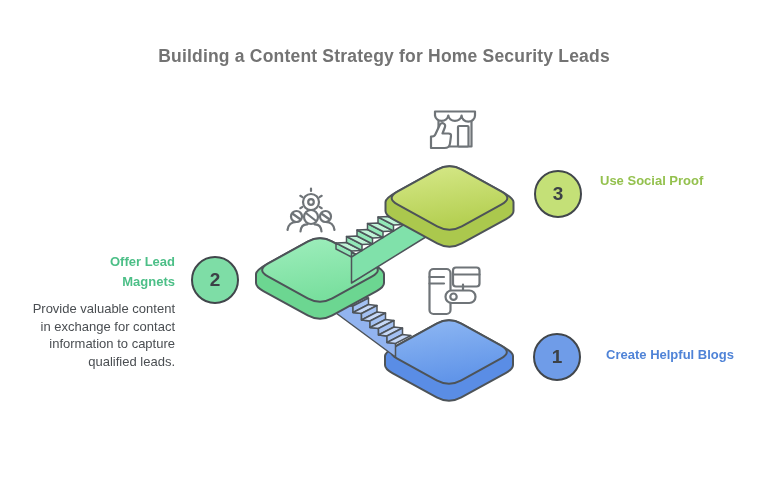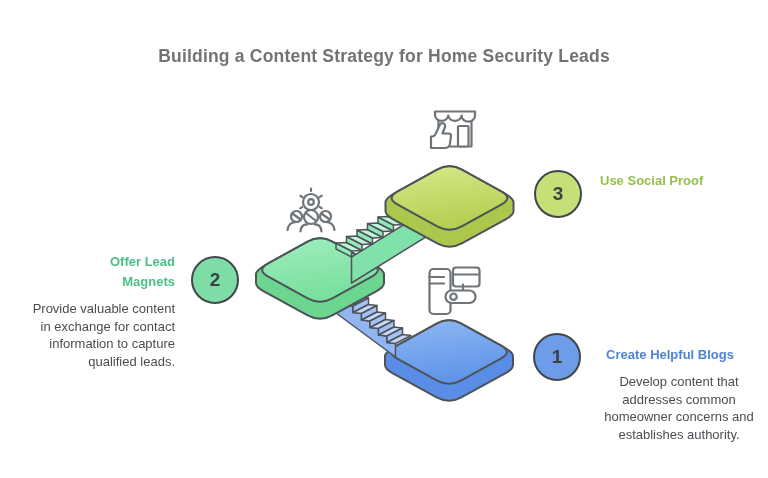--- a/index.html
+++ b/index.html
@@ -153,14 +153,13 @@
   <h3>Use Social Proof</h3>
 </div>
 
 <div class="step step-2">
   <h3>Offer Lead Magnets</h3>
   <p>Provide valuable content in exchange for contact information to capture qualified leads.</p>
 </div>
 
 <div class="step step-1">
   <h3>Create Helpful Blogs</h3>
-  <p>Develop content that addresses common homeowner concerns and establishes authority.</p>
 </div>
 
 </body></html>

